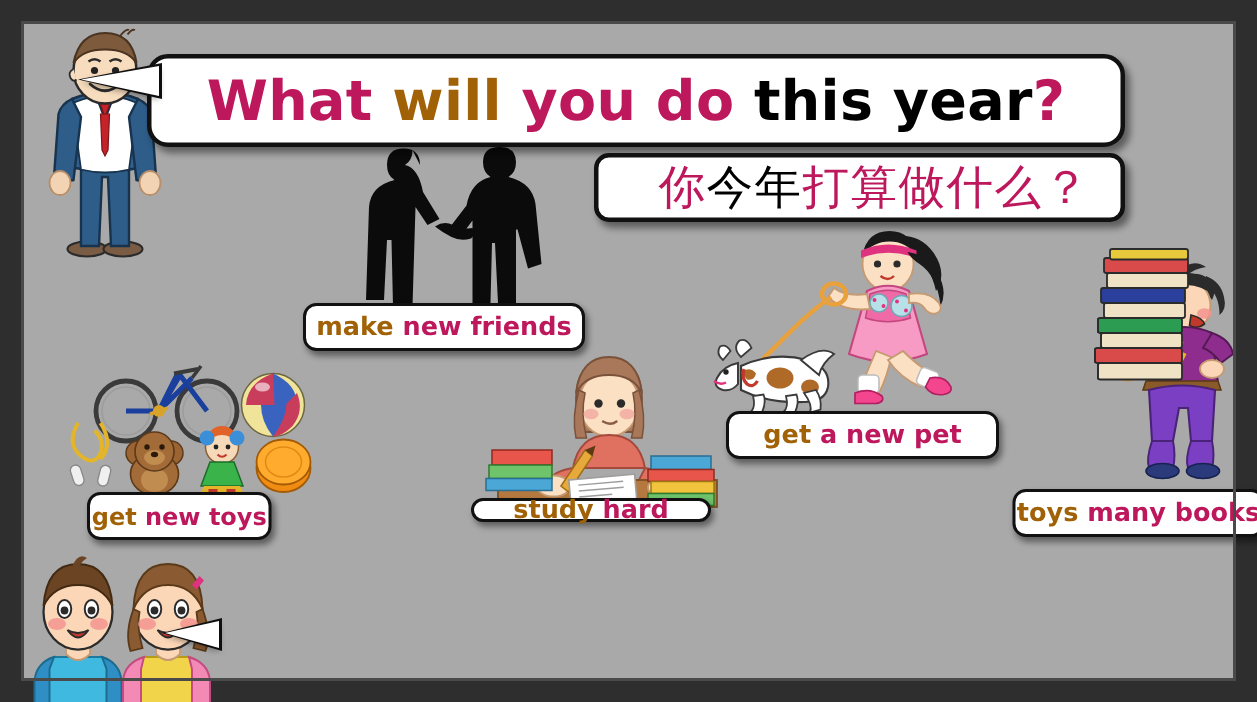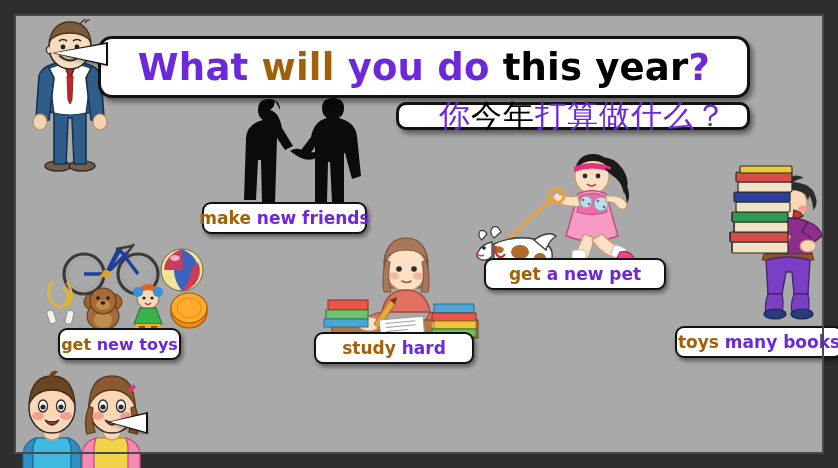--- a/index.html
+++ b/index.html
@@ -15,53 +15,53 @@
   .bubble{position:absolute;background:#ffffff;border:3px solid #111;
           border-radius:12px;box-shadow:3px 4px 5px rgba(0,0,0,.45);
           display:flex;align-items:center;justify-content:center;box-sizing:border-box;}
   .plate{position:absolute;background:#fff;border:2px solid #111;border-radius:9px;
          box-shadow:2px 3px 4px rgba(0,0,0,.45);
          display:flex;align-items:center;justify-content:center;box-sizing:border-box;
          font-family:"DejaVu Sans",sans-serif;font-weight:700;}
   .plate span{white-space:nowrap;}
   .red{color:#a16207;}
   .green{color:#000000;}
-  .blk{color:#6d28d9;}
+  .blk{color:#be185d;}
 
   #titleBubble{left:84px;top:22px;width:652px;height:62px;border-radius:14px;}
   #titleText{font-family:"DejaVu Sans",sans-serif;font-weight:700;font-size:37px;
              letter-spacing:.2px;white-space:nowrap;}
   
   .tail1{position:absolute;left:40px;top:30px;width:0;height:0;z-index:3;
          border-top:9px solid transparent;border-bottom:11px solid transparent;
          border-right:52px solid #fff;filter:drop-shadow(0 2px 2px rgba(0,0,0,.4));}
   .tail1b{position:absolute;left:38px;top:28px;width:0;height:0;z-index:2;
          border-top:11px solid transparent;border-bottom:13px solid transparent;
          border-right:56px solid #111;}
 
-  #cnBubble{left:382px;top:88px;width:354px;height:28px;border-radius:10px;padding-left:20px;}
+  #cnBubble{left:382px;top:88px;width:354px;height:46px;border-radius:10px;padding-left:20px;}
   #cnText{font-family:"DejaVu Sans",sans-serif;font-weight:400;font-size:31px;
           white-space:nowrap;letter-spacing:1px;}
 
   #bottomBubble{left:126px;top:378px;width:682px;height:66px;border-radius:14px;}
   #bottomText{font-family:"DejaVu Sans",sans-serif;font-weight:700;font-size:33px;
               white-space:nowrap;}
   .blank{display:inline-block;border-bottom:5px solid #111;width:180px;
          vertical-align:middle;margin:0 2px;height:20px;}
   .tail2{position:absolute;left:96px;top:400px;width:0;height:0;z-index:3;
          border-top:8px solid transparent;border-bottom:10px solid transparent;
          border-right:36px solid #fff;filter:drop-shadow(0 2px 2px rgba(0,0,0,.4));}
   .tail2b{position:absolute;left:94px;top:398px;width:0;height:0;z-index:2;
          border-top:10px solid transparent;border-bottom:12px solid transparent;
          border-right:40px solid #111;}
 
-  #p-friends{left:188px;top:188px;width:165px;height:32px;font-size:17px;}
-  #p-pet{left:470px;top:244px;width:182px;height:32px;font-size:17px;align-items:center;}
+  #p-friends{left:188px;top:188px;width:188px;height:32px;font-size:17px;}
+  #p-pet{left:470px;top:260px;width:182px;height:32px;font-size:17px;align-items:center;}
   #p-toys{left:44px;top:314px;width:123px;height:32px;font-size:16px;}
-  #p-study{left:300px;top:318px;width:160px;height:32px;font-size:17px;}
+  #p-study{left:300px;top:318px;width:160px;height:16px;font-size:17px;}
   #p-books{left:661px;top:312px;width:168px;height:32px;font-size:17px;}
 
   
   svg{display:block;overflow:visible;}
 </style>
 </head>
 <body>
 
 <div id="stage">
   <div id="frame">

